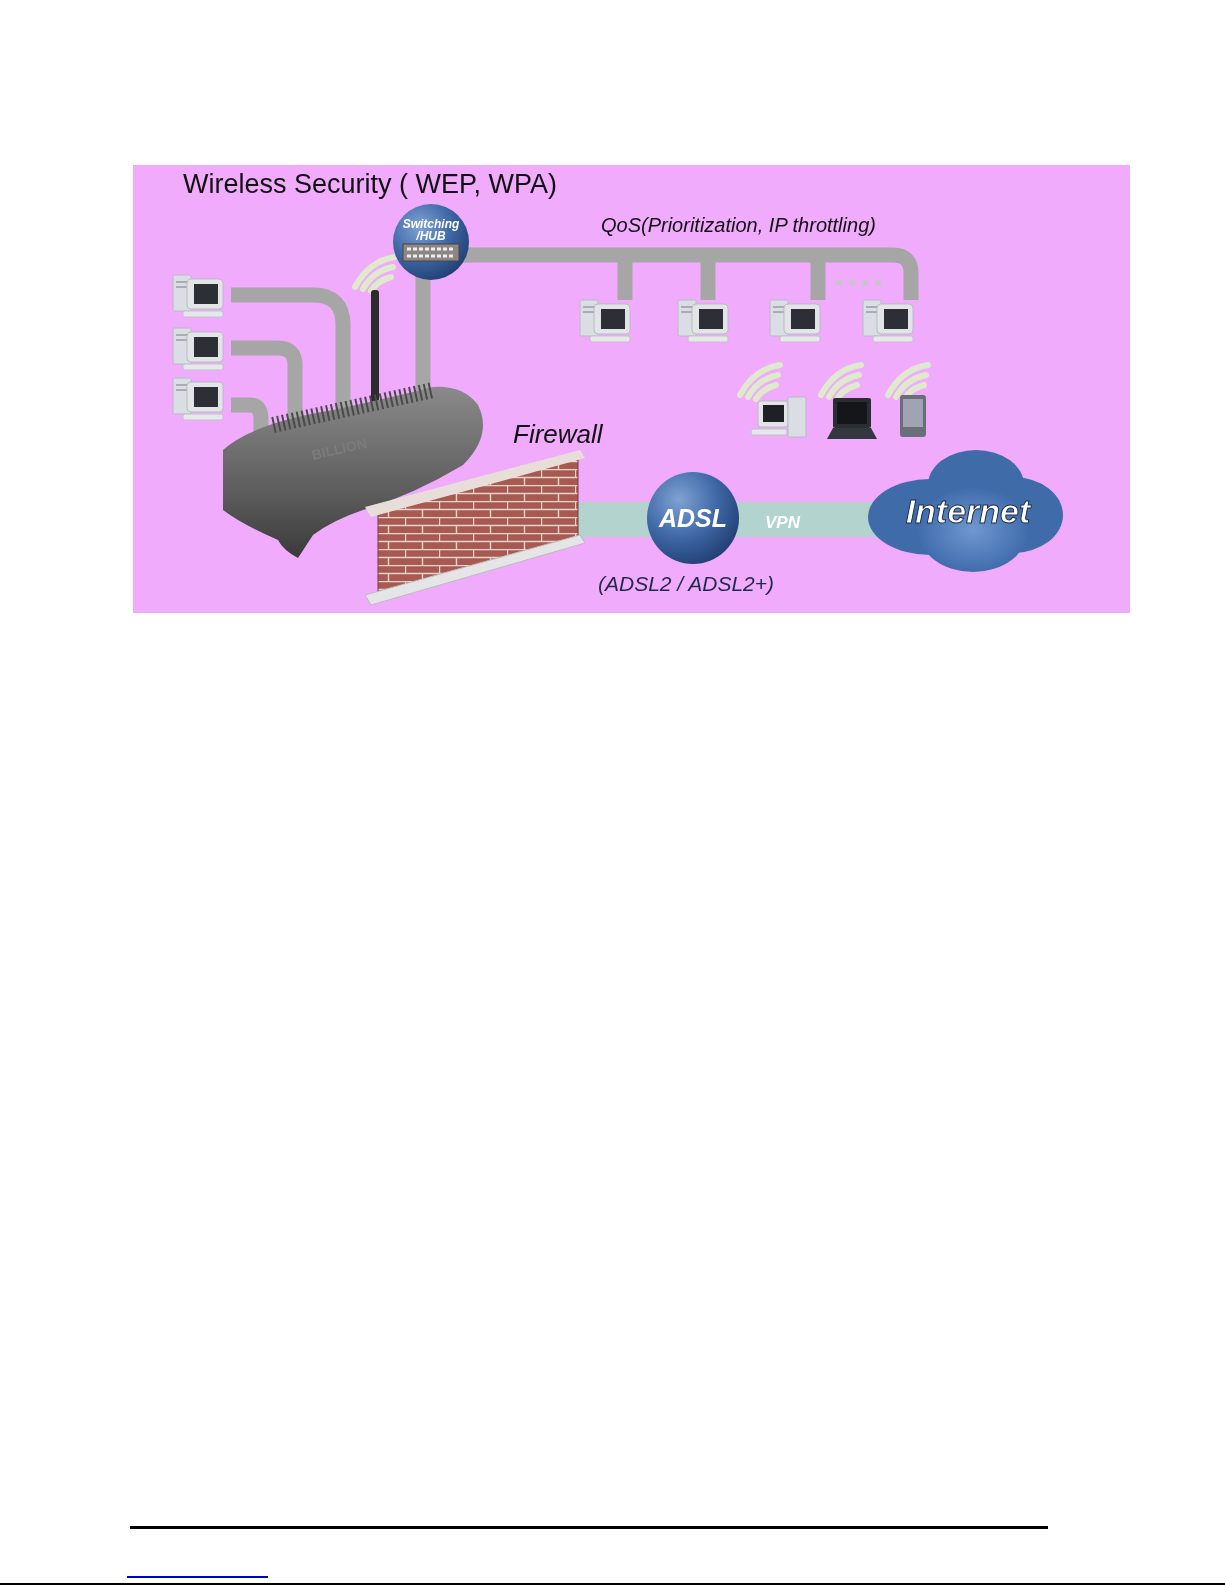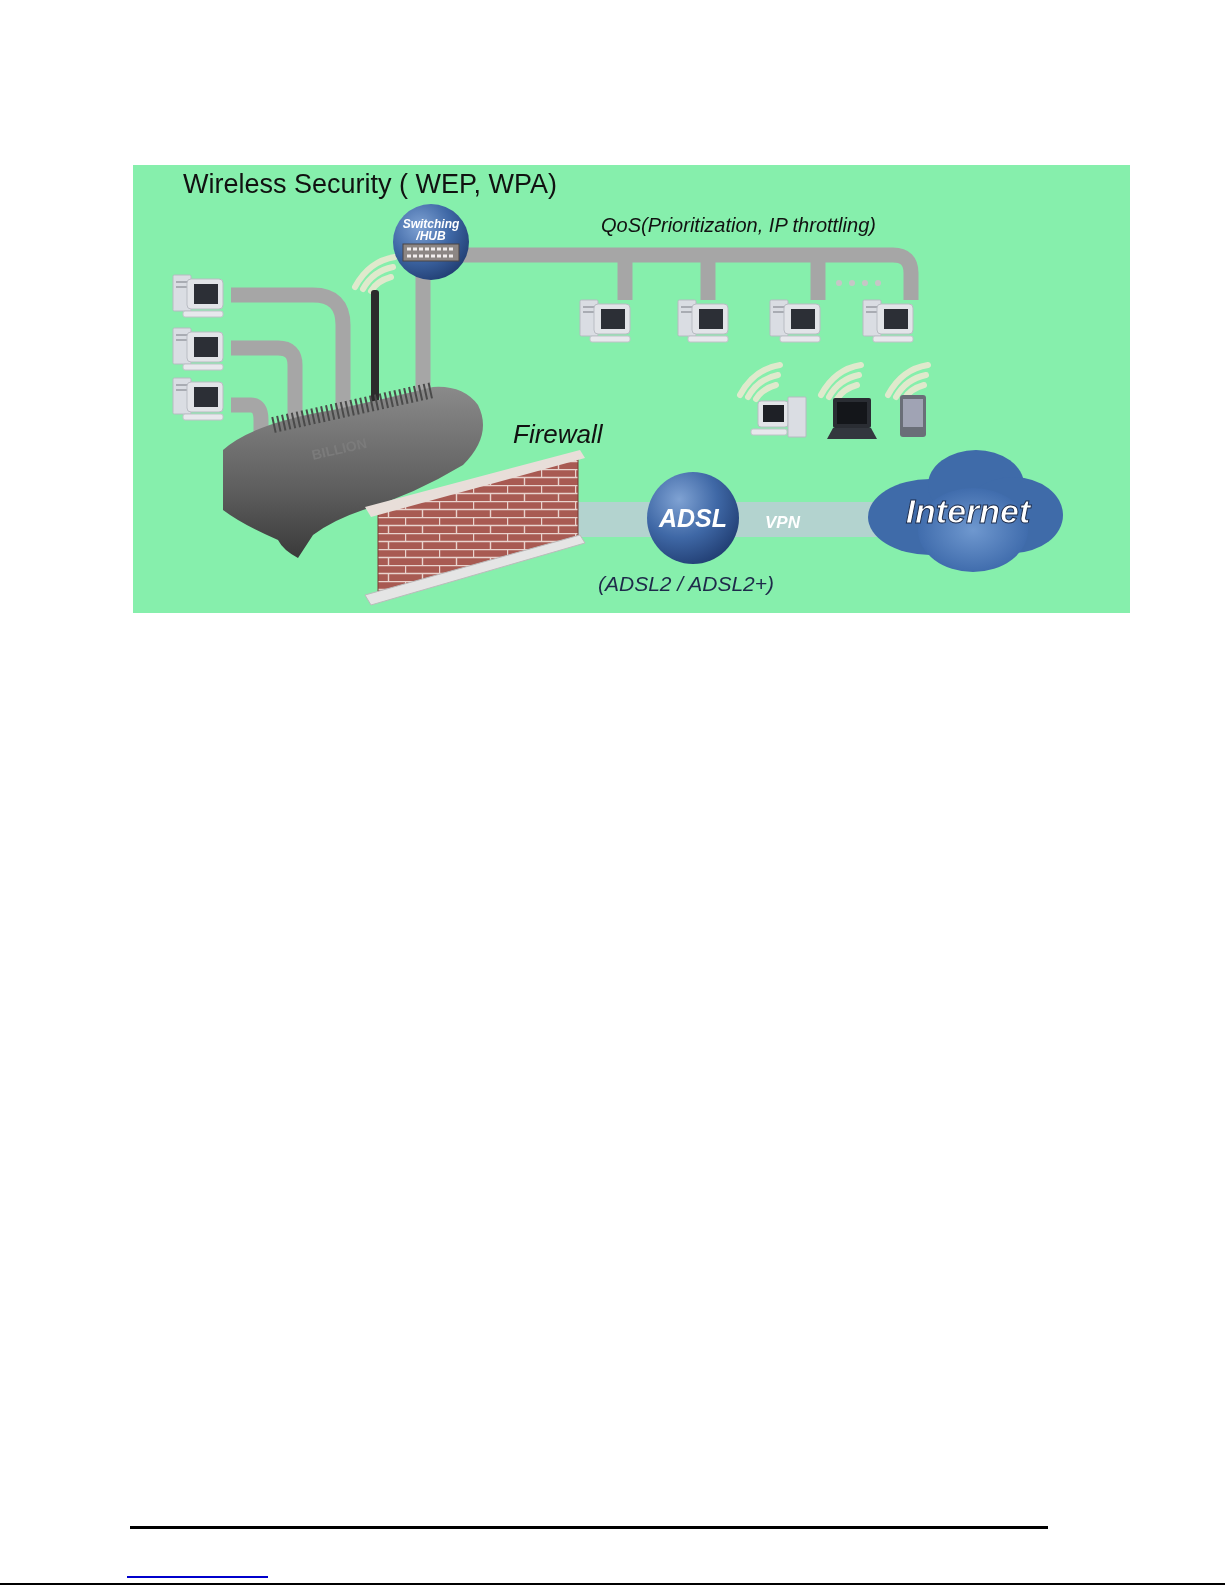--- a/index.html
+++ b/index.html
@@ -1,19 +1,19 @@
 <!DOCTYPE html>
 <html><head>
 <meta charset="utf-8">
 <style>
   html, body { margin: 0; padding: 0; background: #ffffff; }
   body { width: 1225px; height: 1585px; position: relative; overflow: hidden;
          font-family: "Liberation Sans", sans-serif; }
   #figure { position: absolute; left: 133px; top: 165px; width: 997px; height: 448px;
-            background: #86efac; }
+            background: #f0abfc; }
   #figure svg { position: absolute; left: 0; top: 0; }
   .title-main { font-family: "Liberation Sans", sans-serif; font-size: 27px; fill: #111; }
   .lbl-ital { font-family: "Liberation Sans", sans-serif; font-style: italic; fill: #111; }
   .lbl-white { font-family: "Liberation Sans", sans-serif; font-weight: bold; font-style: italic; fill: #ffffff; }
   .lbl-navy { font-family: "Liberation Sans", sans-serif; font-style: italic; fill: #1e2a4a; }
   #footer-rule { position: absolute; left: 130px; top: 1526px; width: 918px; height: 3px; background: #000; }
   #footer-link { position: absolute; left: 127px; top: 1562px; width: 141px; height: 14px;
                  border-bottom: 2px solid #0000cc; color: #0000cc; font-size: 11px; }
   #bottom-edge { position: absolute; left: 0; top: 1583px; width: 1225px; height: 2px; background: #000; }
 </style>

